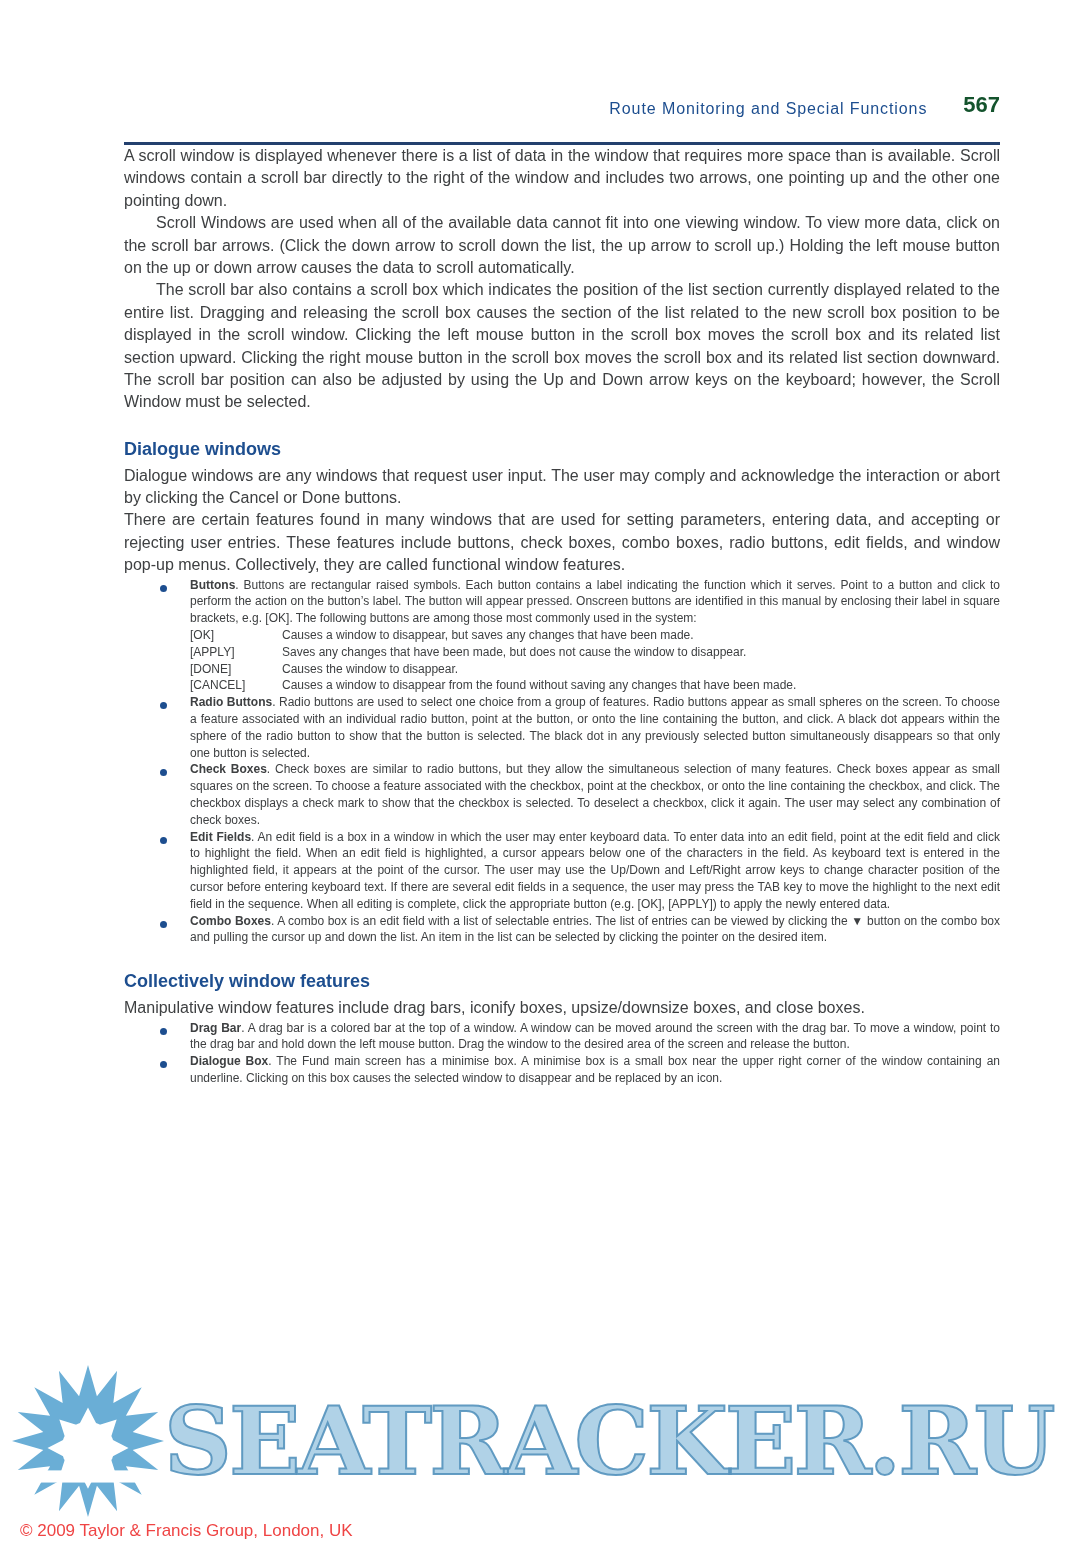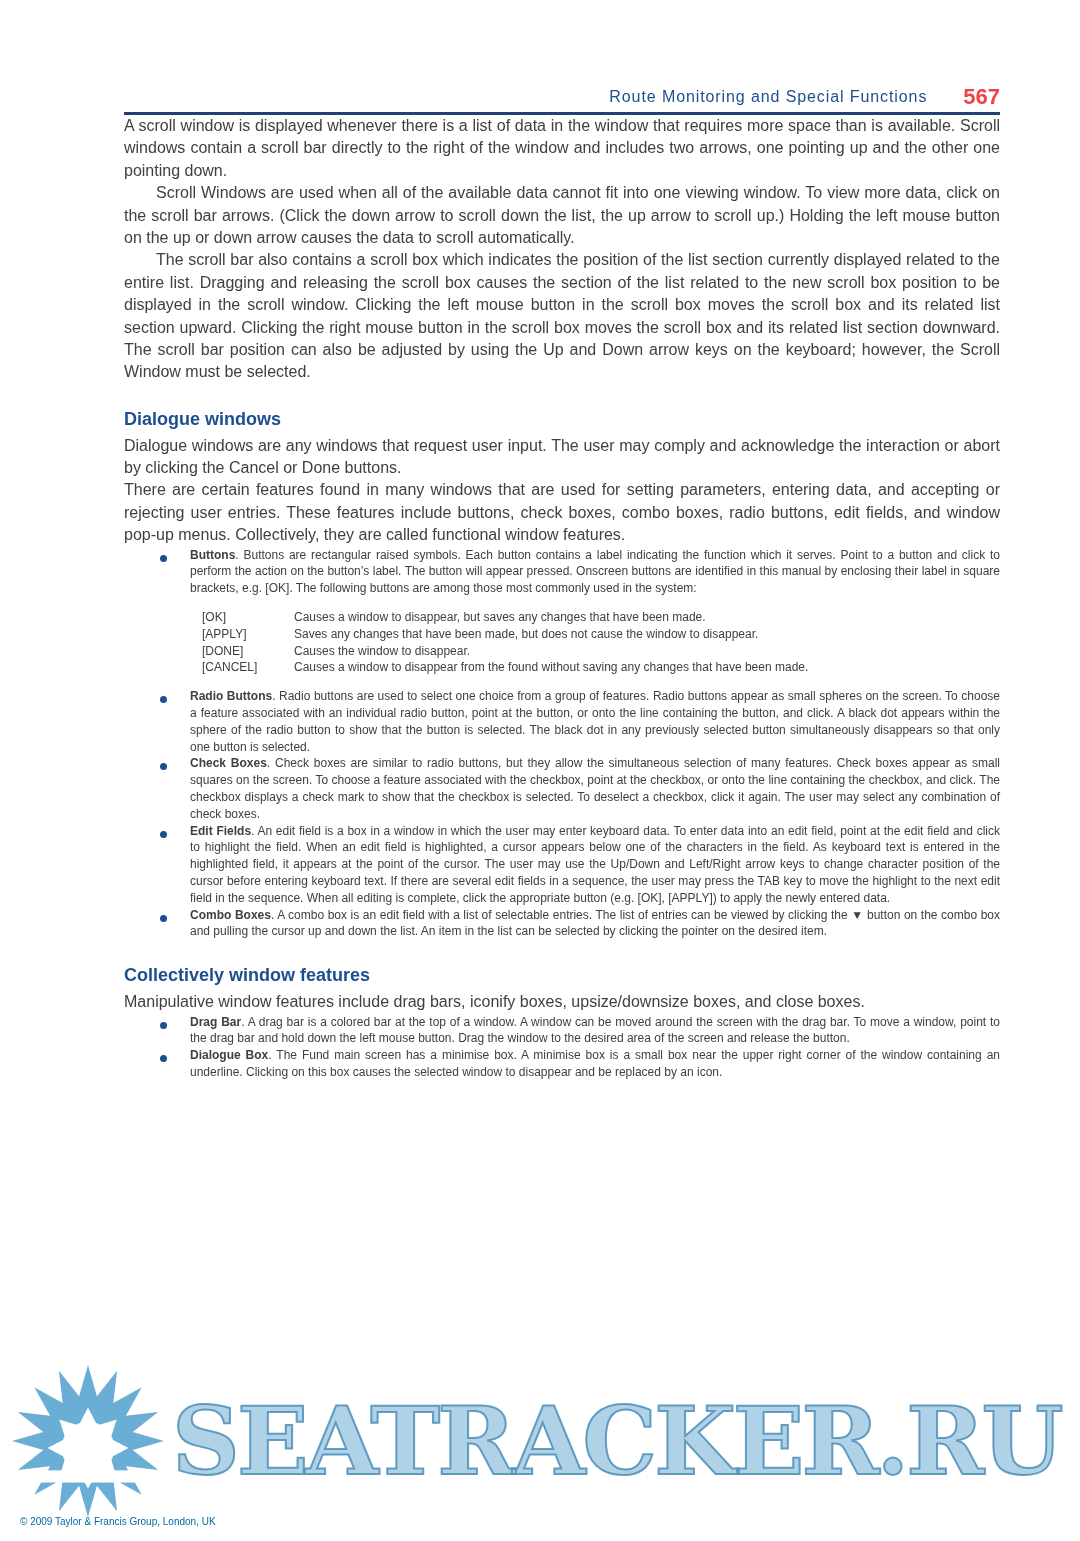--- a/index.html
+++ b/index.html
@@ -7,66 +7,66 @@
   body {
     position:relative;
     background:#ffffff;
     font-family:"Liberation Sans", sans-serif;
     color:#3e4042;
     overflow:hidden;
   }
   .page { padding:84px 80px 0 124px; }
 
   .page-header {
-    display:flex; justify-content:flex-end; align-items:center; gap:36px;
-    border-bottom:3px solid #23406e; padding-bottom:2px;
+    display:flex; justify-content:flex-end; align-items:flex-end; gap:36px;
+    border-bottom:3px solid #23406e; padding-bottom:24px;margin-top:8px;
   }
   .header-title { color:#1d4e8f; font-size:16px; letter-spacing:0.9px; }
-  .page-number { color:#ef4444; font-size:22px; font-weight:bold; }
+  .page-number { color:#14532d; font-size:22px; font-weight:bold; }
 
   h2.section-heading {
     color:#1d4e8f; font-size:18px; font-weight:bold;
     margin:25px 0 5px 0;
   }
   p.body-para { font-size:16px; line-height:1.4; text-align:justify; }
   p.indent { text-indent:32px; }
 
   ul.bullets { list-style:none; margin:0; }
   ul.bullets li {
     position:relative; padding-left:66px;
     font-size:12px; line-height:1.4; text-align:justify;
   }
   .bullet-dot {
     position:absolute; left:36px; top:8px;
     width:7px; height:7px; border-radius:50%; background:#1d4e8f;
   }
   .term { font-weight:bold; }
 
-  .defs { margin:12px; }
+  .defs { margin:0; }
   .def-row { display:flex; }
   .def-label { flex:0 0 92px; }
   .def-desc { flex:1; text-align:left; }
 
   .watermark {
     position:absolute; left:12px; bottom:24px;
-    display:flex; align-items:center; gap:8px;
+    display:flex; align-items:center; gap:0;
     pointer-events:none;
   }
   .wm-text {
     font-family:"DejaVu Serif", serif; font-weight:bold;
     font-size:94px; line-height:1; letter-spacing:-3px;
     color:rgba(156,199,225,0.8);
     -webkit-text-stroke:2px rgba(84,146,188,0.9);
     white-space:nowrap;
   }
   .wm-logo { width:152px; height:152px; flex:0 0 auto; }
 
   .page-footer {
-    position:absolute; left:20px; bottom:14px;
-    font-size:10px; color:#0369a1;
+    position:absolute; left:20px; bottom:0;
+    font-size:17px; color:#ef4444;
   }
 </style>
 </head>
 <body>
 
 <div class="page">
 
   <header class="page-header">
     <span class="header-title">Route Monitoring and Special Functions</span>
     <span class="page-number">567</span>

